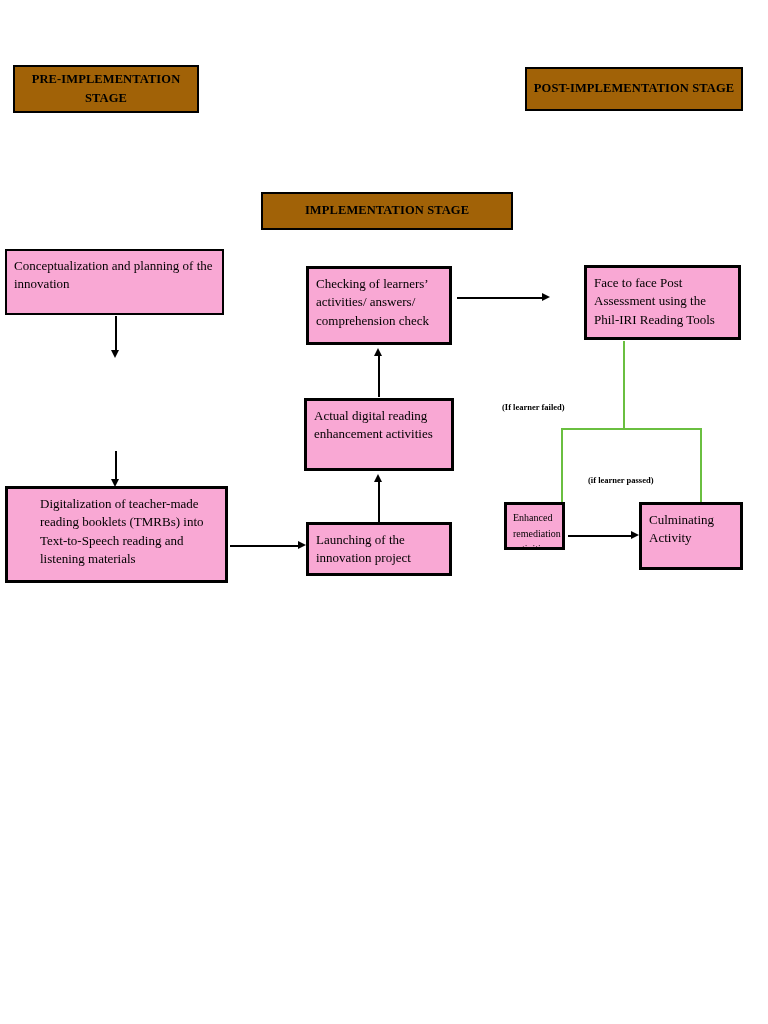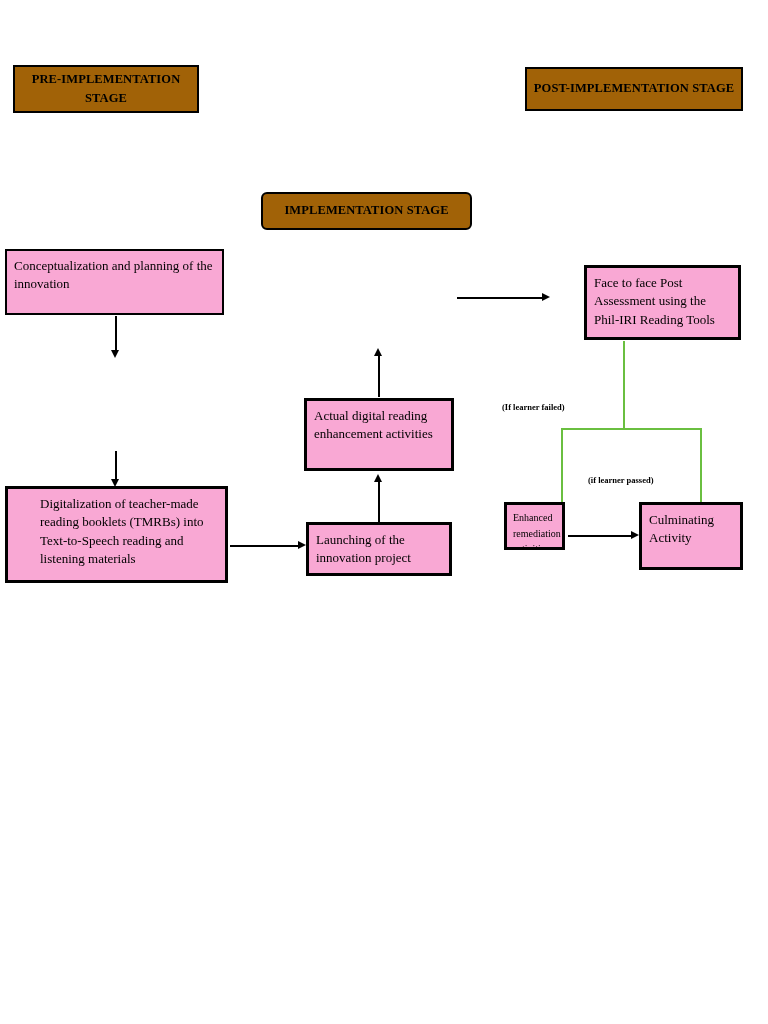--- a/index.html
+++ b/index.html
@@ -118,36 +118,37 @@
 </style>
 </head>
 <body>
 
 <div id="canvas">
 
   <div class="stage-banner" style="left:13px; top:65px; width:186px; height:48px;">PRE-IMPLEMENTATION STAGE</div>
 
   <div class="stage-banner" style="left:525px; top:67px; width:218px; height:44px;">POST-IMPLEMENTATION STAGE</div>
 
-  <div class="stage-banner" style="left:261px; top:192px; width:211px; height:38px;border-radius:6px;">IMPLEMENTATION STAGE</div>
+  <div class="stage-banner" style="left:261px; top:192px; width:252px; height:38px;">IMPLEMENTATION STAGE</div>
 
   <div class="proc-box" style="left:5px; top:249px; width:219px; height:66px;">Conceptualization and planning of the innovation</div>
 
   <div class="vline" style="left:115px; top:316px; height:38px;"></div>
   <div class="arrow-down" style="left:111px; top:350px;"></div>
 
 
   <div class="vline" style="left:115px; top:451px; height:32px;"></div>
   <div class="arrow-down" style="left:111px; top:479px;"></div>
 
   <div class="proc-box thick" style="left:5px; top:486px; width:223px; height:97px;padding-left:32px;">Digitalization of teacher-made reading booklets (TMRBs) into Text-to-Speech reading and listening materials</div>
 
   <div class="hline" style="left:230px; top:545px; width:70px;"></div>
   <div class="arrow-right" style="left:298px; top:541px;"></div>
 
+  <div class="proc-box thick" style="left:306px; top:266px; width:146px; height:79px;">Checking of learners’ activities/ answers/ comprehension check</div>
 
   <div class="vline" style="left:378px; top:352px; height:45px;"></div>
   <div class="arrow-up" style="left:374px; top:348px;"></div>
 
   <div class="proc-box thick" style="left:304px; top:398px; width:150px; height:73px;">Actual digital reading enhancement activities</div>
 
   <div class="vline" style="left:378px; top:478px; height:44px;"></div>
   <div class="arrow-up" style="left:374px; top:474px;"></div>
 
   <div class="proc-box thick" style="left:306px; top:522px; width:146px; height:54px;">Launching of the innovation project</div>

